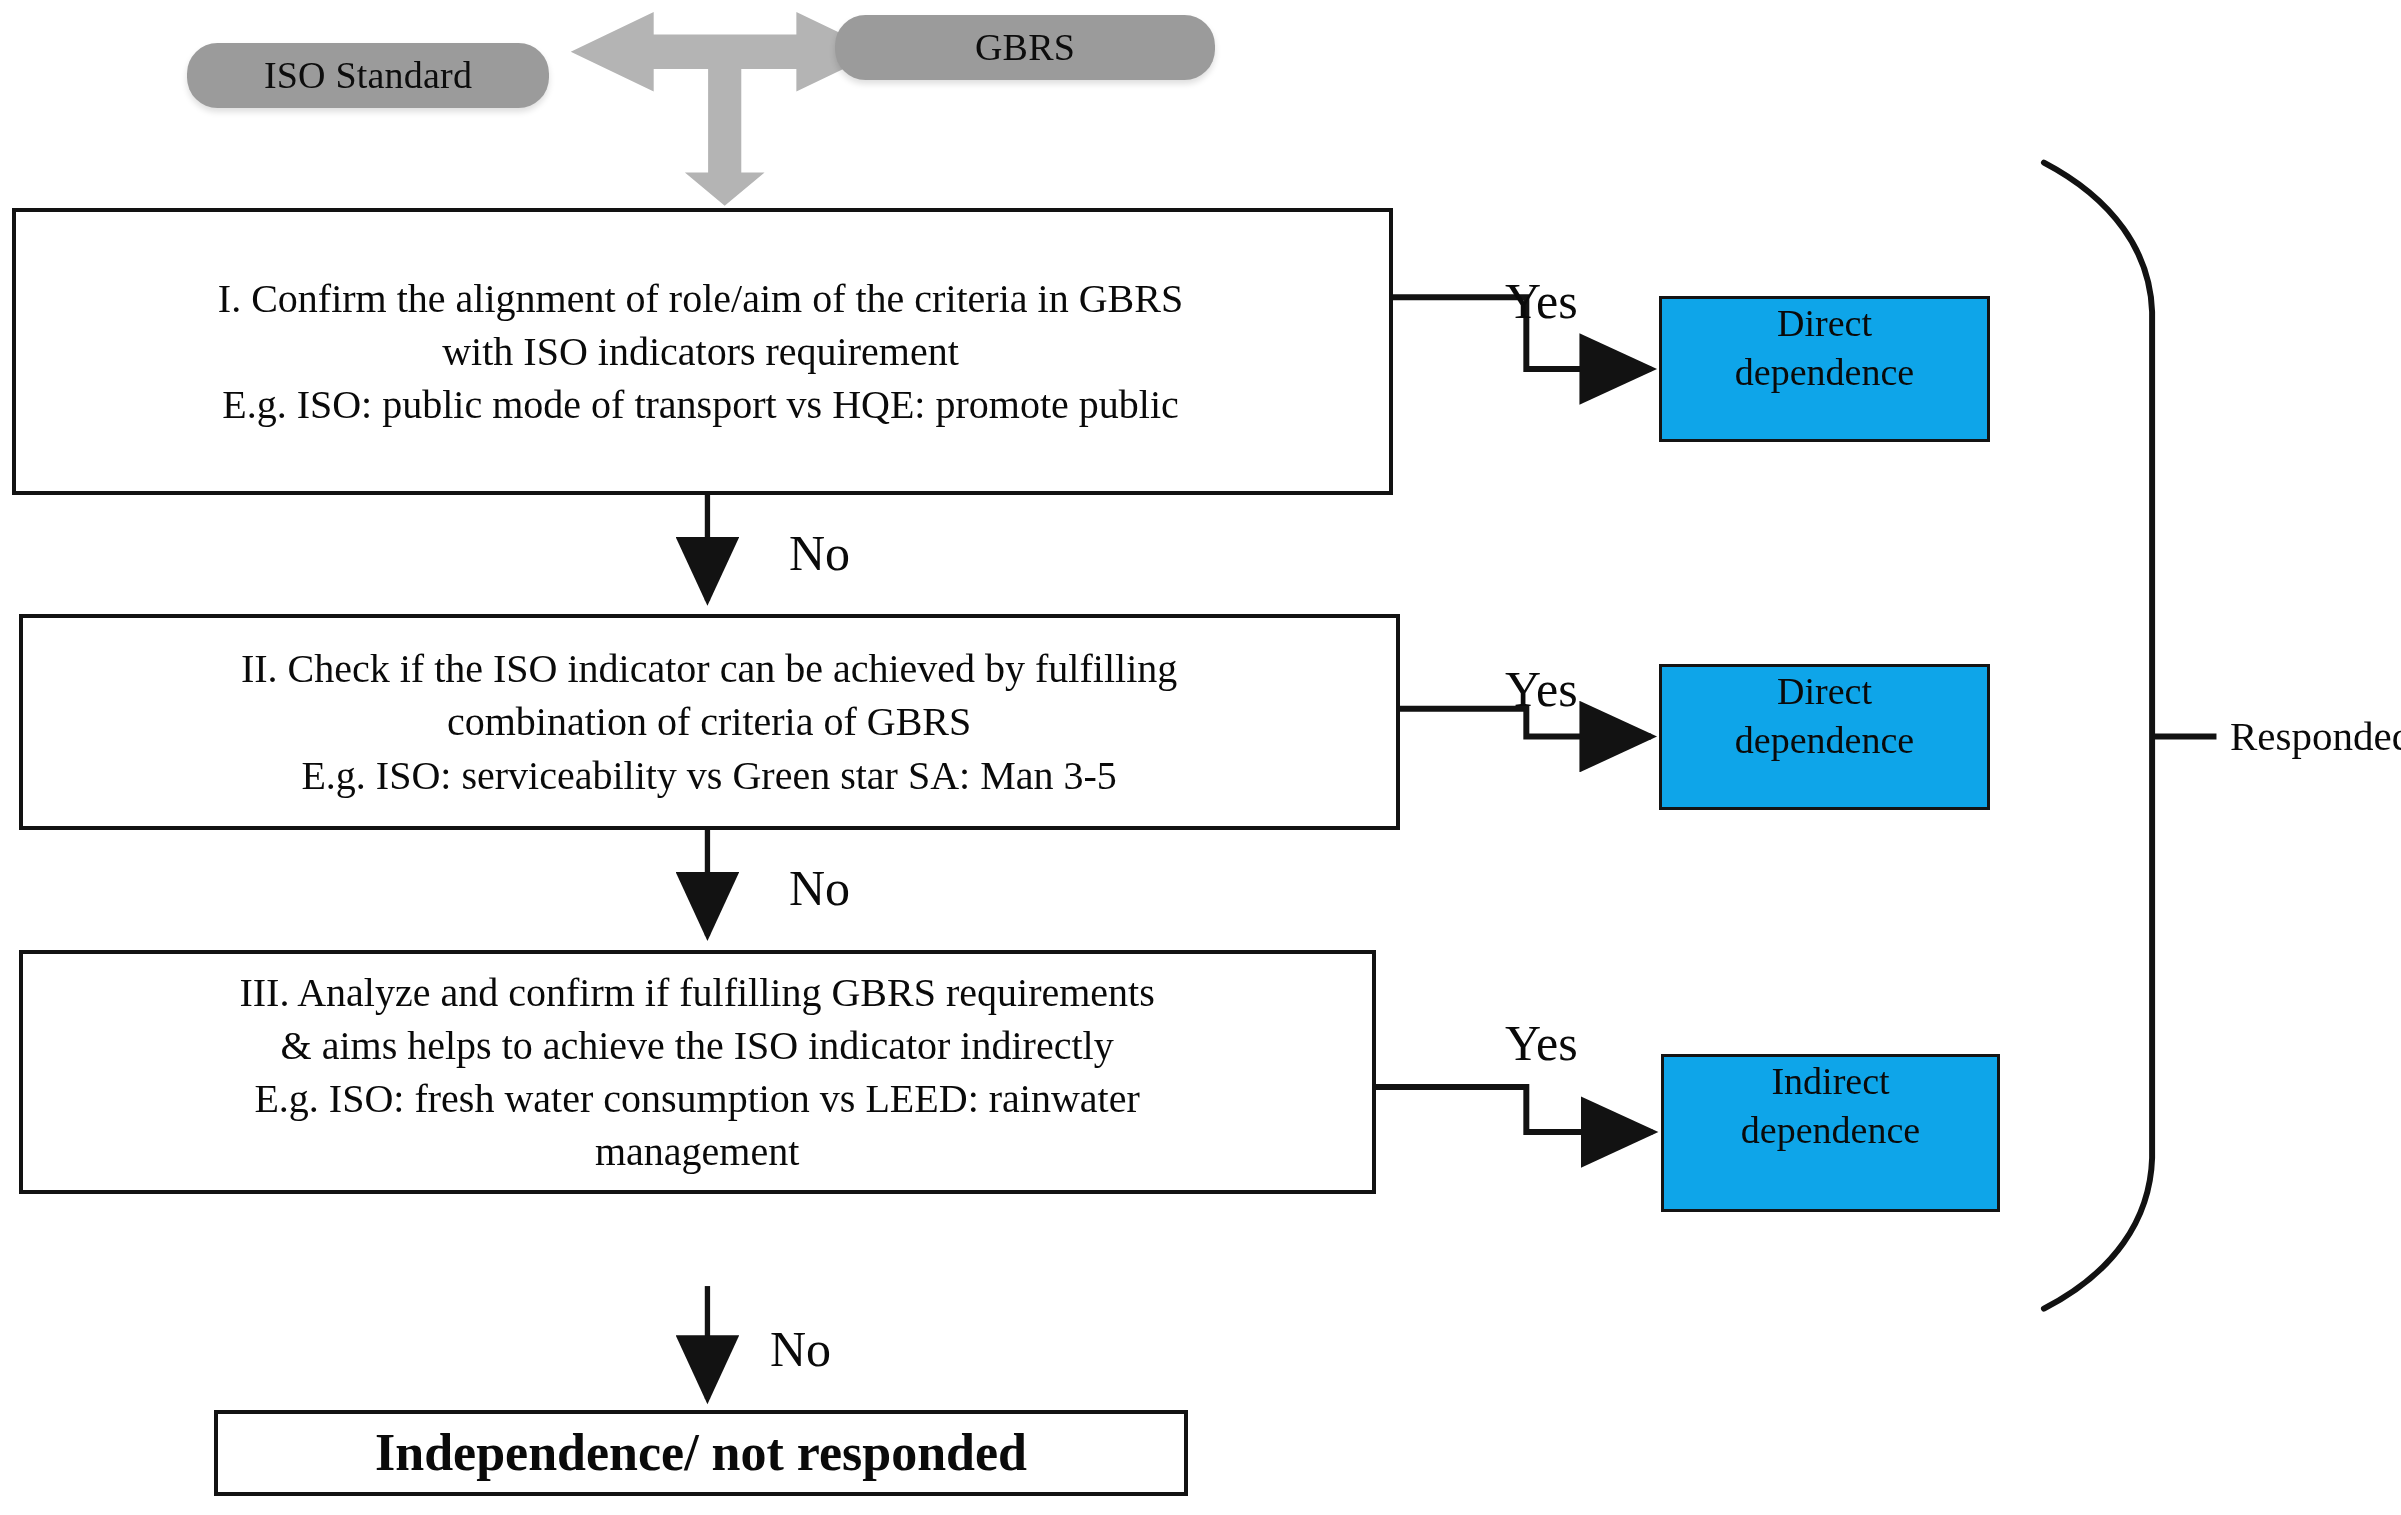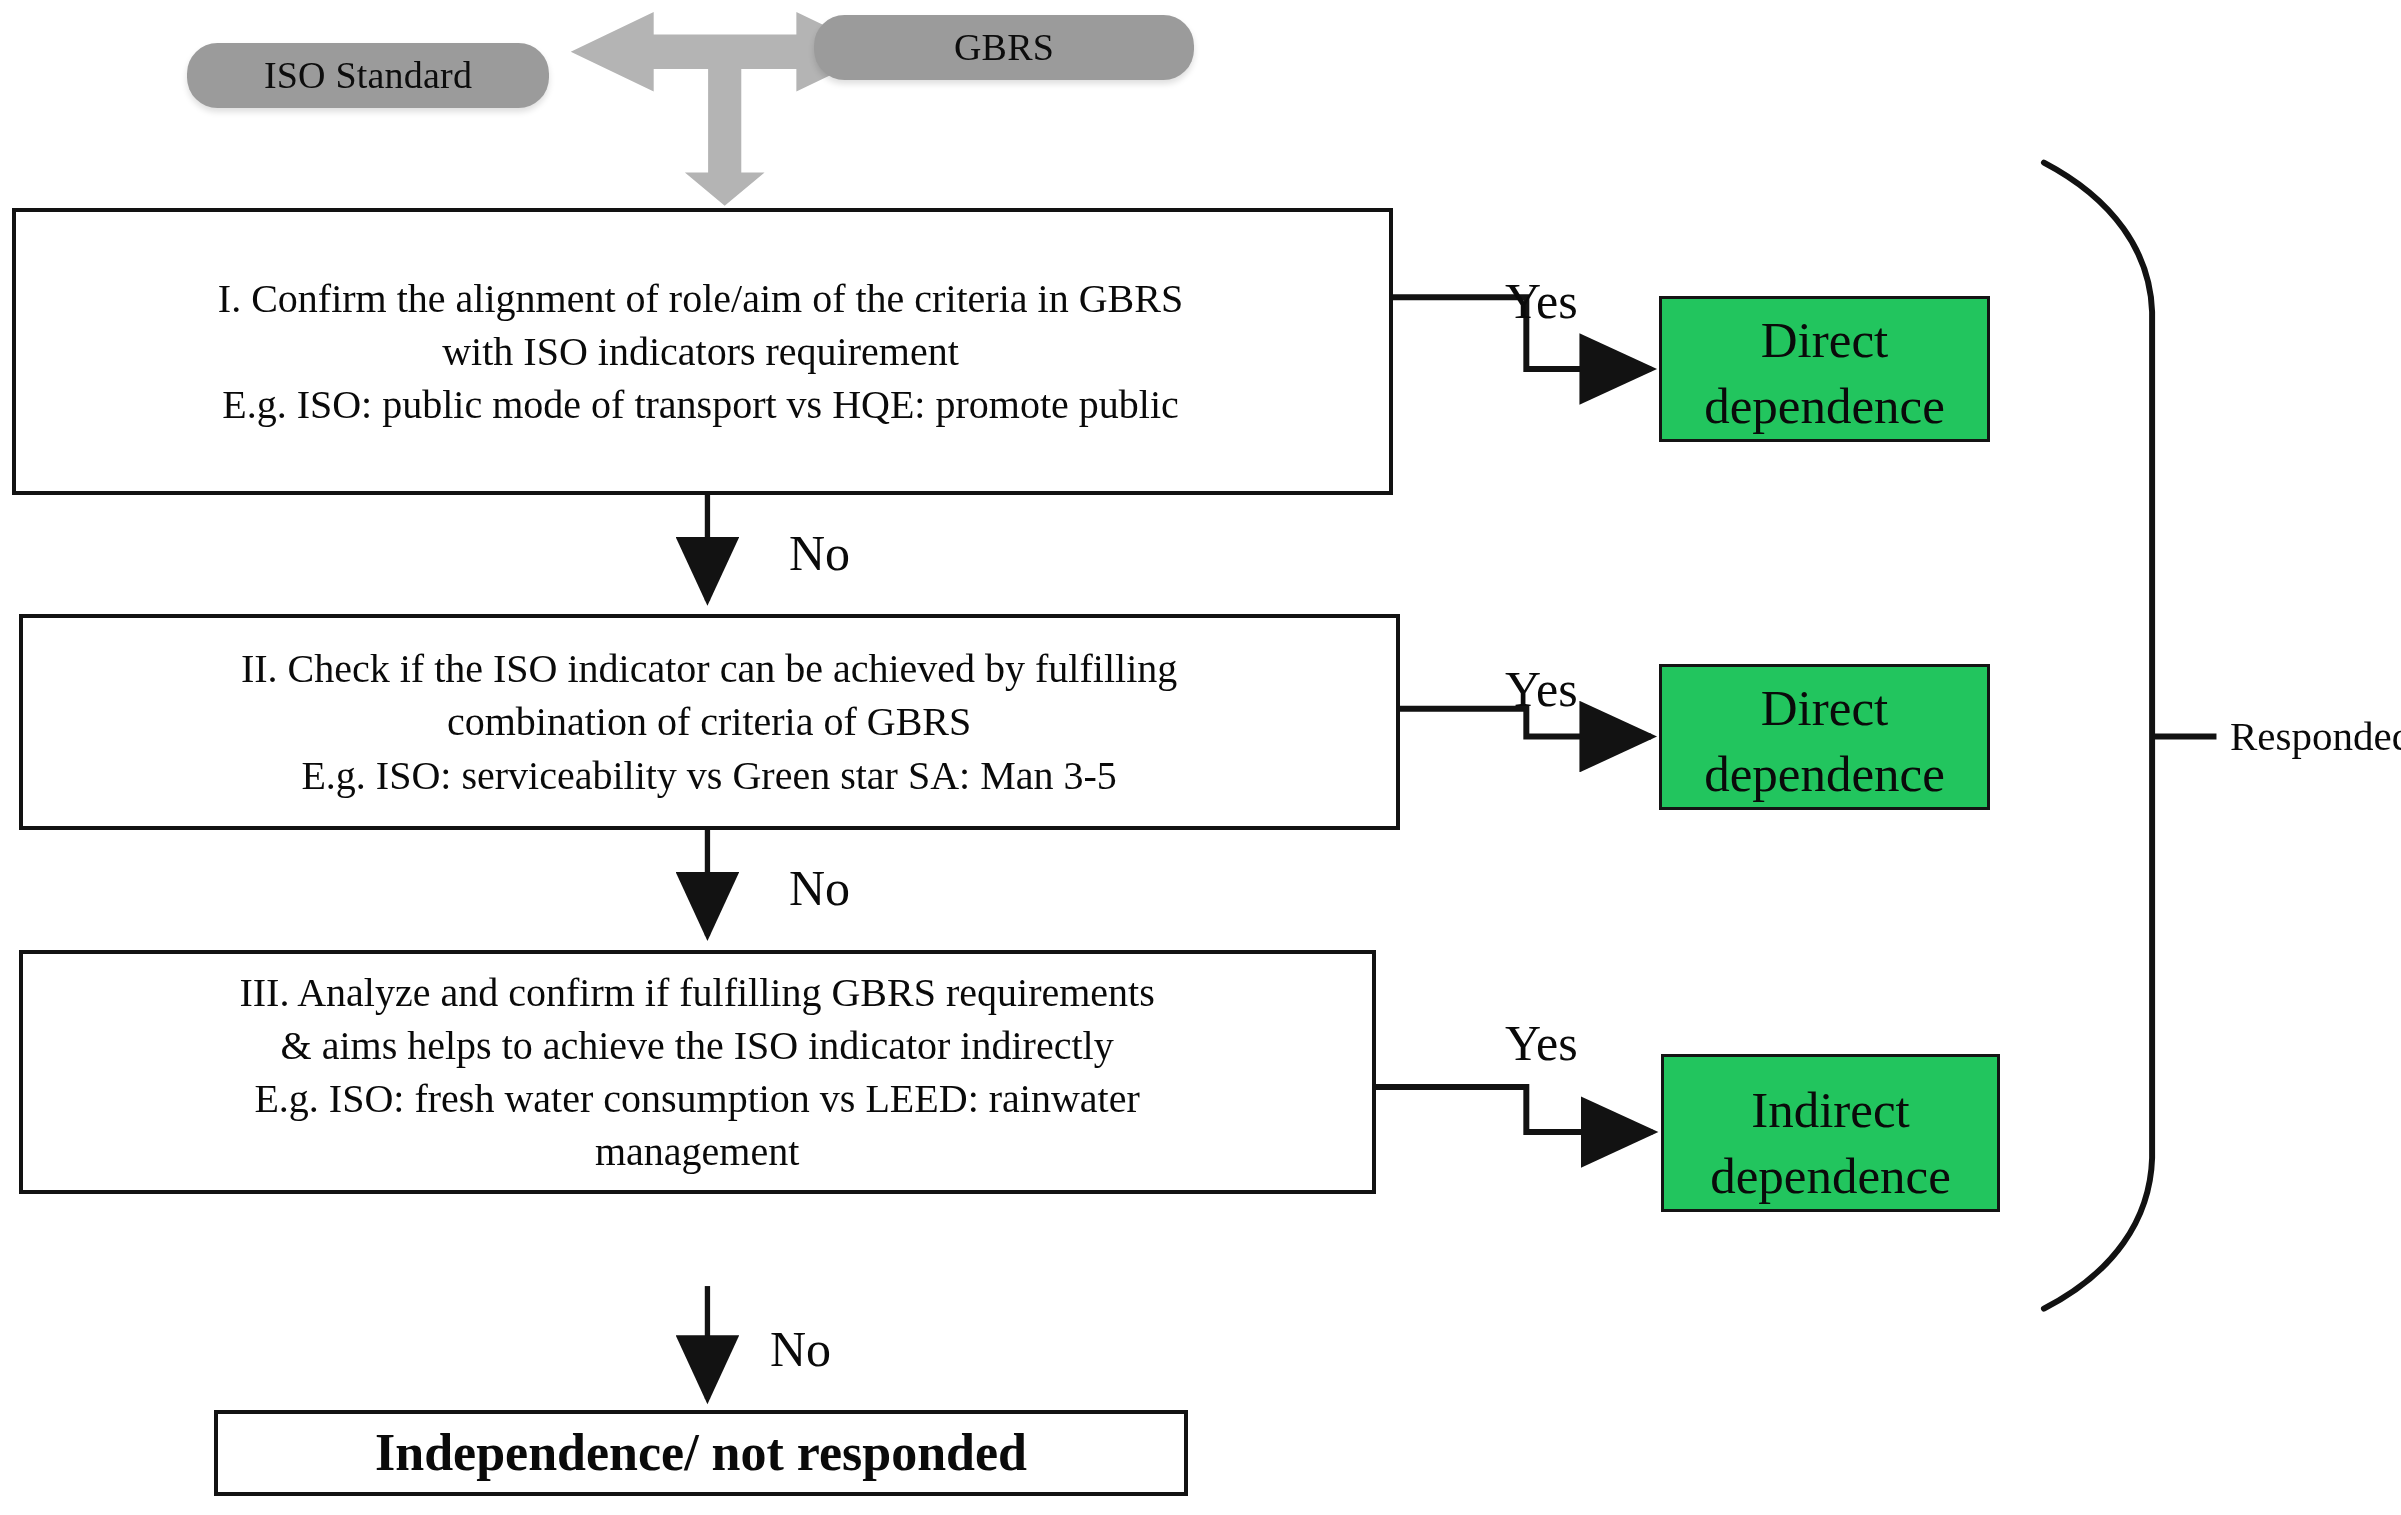--- a/index.html
+++ b/index.html
@@ -45,29 +45,29 @@
     font-size: 40px;
     color: #0a0a0a;
     padding: 4px 12px;
     box-sizing: border-box;
   }
   .box .lines { width: 100%; }
   .box .lines span { display: block; }
 
   .resultbox {
     position: absolute;
-    background: #22c55e;
+    background: #0ea5e9;
     border: 3.3px solid #141414;
     box-sizing: border-box;
     display: flex;
-    align-items: flex-end;
+    align-items: flex-start;
     justify-content: center;
     text-align: center;
     line-height: 1.28;
-    font-size: 51px;
+    font-size: 38px;
     color: #0a0a0a;
   }
   .resultbox .lines span { display: block; }
 
   
   .edgelabel {
     position: absolute;
     font-size: 50px;
     color: #0a0a0a;
     white-space: nowrap;
@@ -113,21 +113,21 @@
                L 985,104
                L 985,138
                Z" fill="#b4b4b4"></path>
     </g>
   </svg>
 
   <div class="pill" style="left:187px; top:14.6px; width:362px; height:65px;margin-top:28px;">
     <span>ISO Standard</span>
   </div>
 
-  <div class="pill" style="left:814px; top:14.6px; width:380px; height:65px;">
+  <div class="pill" style="left:835px; top:14.6px; width:380px; height:65px;">
     <span>GBRS</span>
   </div>
 
   <svg class="overlay" viewBox="0 0 3618 2283">
     <defs>
       <marker id="ah" markerWidth="14" markerHeight="12" refX="12" refY="6" orient="auto" markerUnits="strokeWidth">
         <path d="M0,0 L13,6 L0,12 z" fill="#121212"></path>
       </marker>
     </defs>
 

